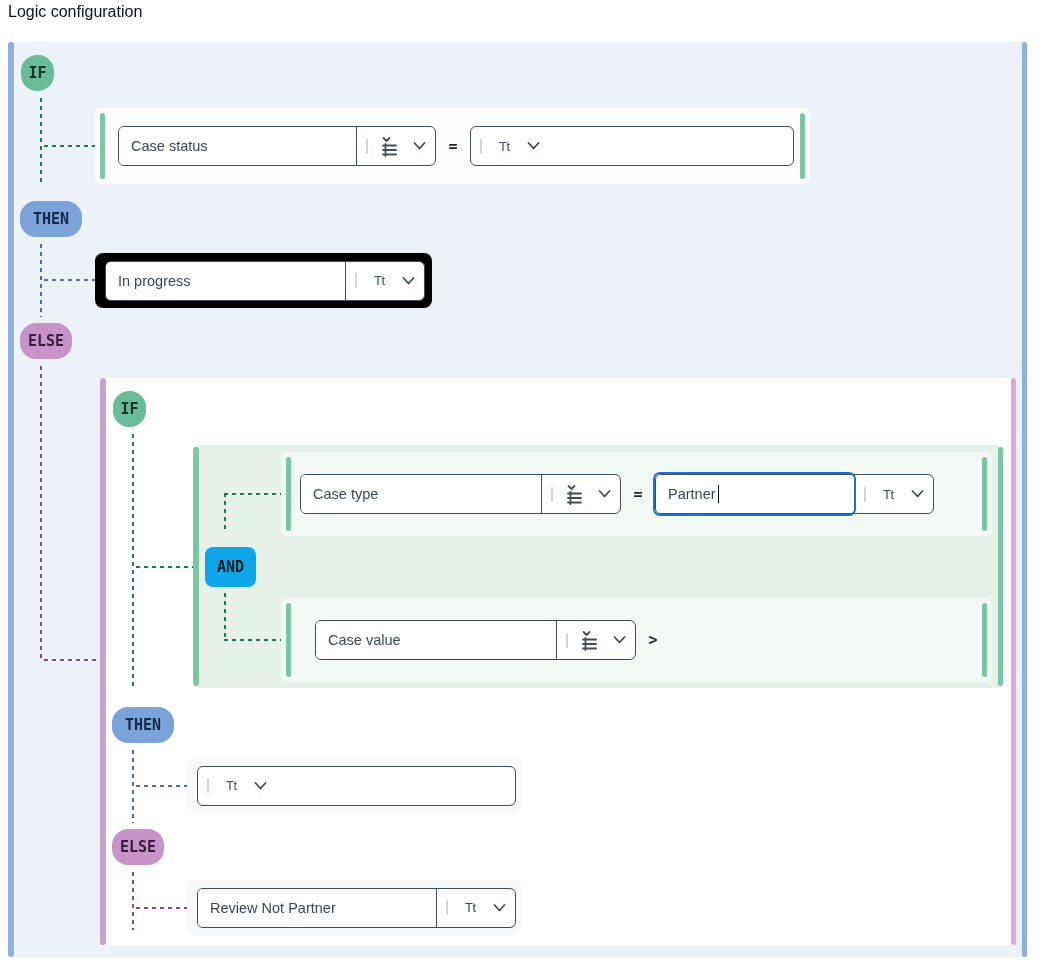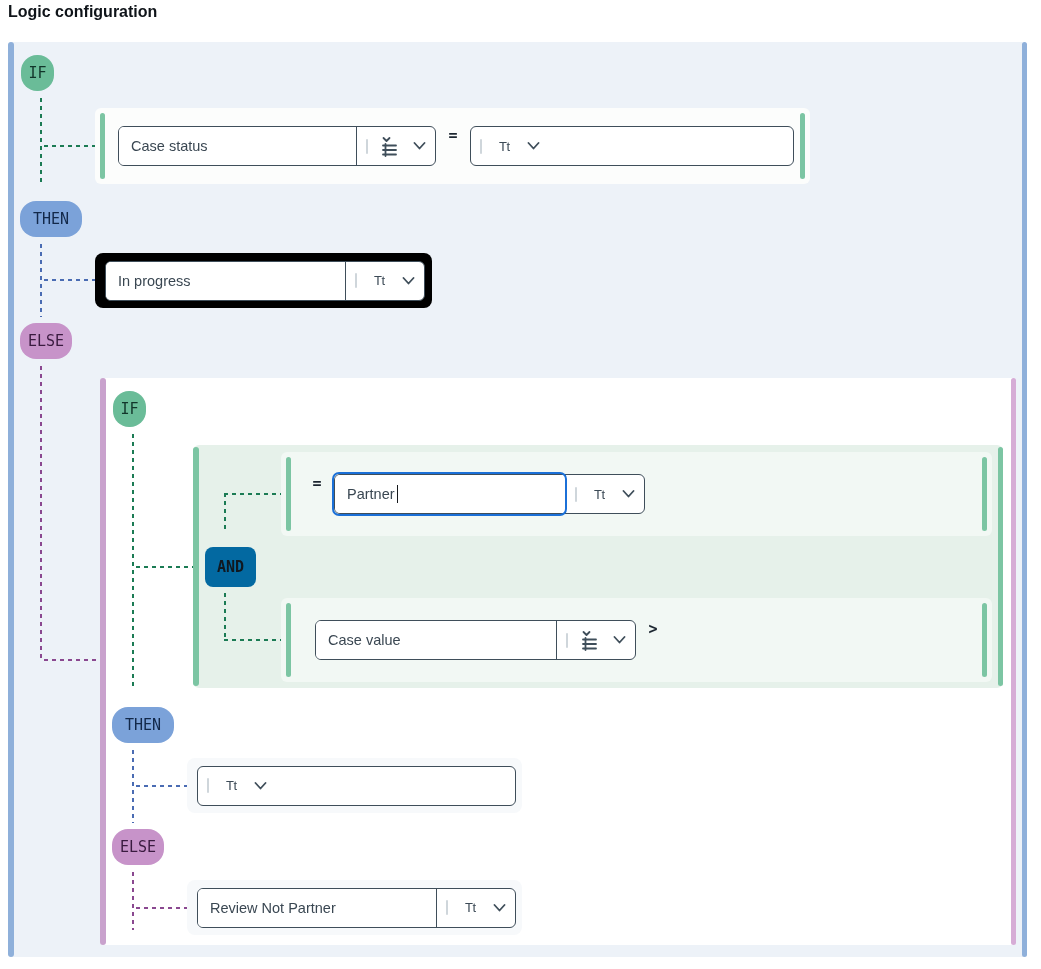--- a/index.html
+++ b/index.html
@@ -1,58 +1,58 @@
 <!DOCTYPE html>
 <html><head>
 <meta charset="utf-8">
 <style>
   * { box-sizing: border-box; margin: 0; padding: 0; }
   html,body { width:1041px; height:969px; background:#ffffff; overflow:hidden;
               font-family:"Liberation Sans", sans-serif; }
   .page { position:relative; width:1041px; height:969px; }
 
-  .title { position:absolute; left:8px; top:3px; font-size:16px; font-weight:bold; color:#0f1419; }
+  .title { position:absolute; left:8px; top:3px; font-size:16px; font-weight:normal; color:#0f1419; }
 
   .panel { position:absolute; left:8px; top:42px; width:1019px; height:915px;
            background:#edf2f8; border-radius:4px; }
   .vbar { position:absolute; top:0; bottom:0; width:5.5px; border-radius:3px; background:#8fb0da; }
   .vbar.left { left:0; } .vbar.right { right:0; }
 
   .nested { position:absolute; left:92px; top:336px; width:916px; height:567px;
             background:#ffffff; border-radius:4px; }
   .nbar { position:absolute; top:0; bottom:0; width:5.5px; border-radius:3px; }
   .nbar.left { left:0; background:#c9a2cd; }
   .nbar.right { right:0; background:#d6acd6; }
 
   .badge { position:absolute; display:flex; align-items:center; justify-content:center;
-           border-radius:16px; font-family:"DejaVu Sans Mono", monospace; font-weight:normal;
+           border-radius:16px; font-family:"DejaVu Sans Mono", monospace; font-weight:bold;
            font-size:15px; }
   .badge.if   { background:#6abc98; color:#12352a; width:33px; height:36px; }
   .badge.then { background:#7ba2d9; color:#13294a; width:62px; height:36px; }
   .badge.else { background:#c793c9; color:#3a1b40; width:52px; height:36px; }
 
-  .and-label { position:absolute; width:51px; height:40px; background:#0369a1; border-radius:8px;
+  .and-label { position:absolute; width:51px; height:40px; background:#0ea5e9; border-radius:8px;
                display:flex; align-items:center; justify-content:center;
                font-family:"DejaVu Sans Mono", monospace; font-weight:bold; font-size:15px; color:#101820; }
 
   .dv { position:absolute; width:2px; background:repeating-linear-gradient(180deg, var(--c) 0 4px, transparent 4px 8px); }
   .dh { position:absolute; height:2px; background:repeating-linear-gradient(90deg, var(--c) 0 4px, transparent 4px 8px); }
   .g { --c:#1b7b54; } .b { --c:#4a6cb3; } .p { --c:#8a4890; }
 
   .cond-row { position:absolute; border-radius:6px; display:flex; align-items:center; }
   .cond-row.white { background:#fcfdfc; }
   .cond-row.lightgreen { background:#f2f8f4; }
   .minibar { position:absolute; top:5px; bottom:5px; width:5px; border-radius:3px; background:#7cc5a3; }
   .minibar.l { left:5px; } .minibar.r { right:5px; }
 
   .and-group { position:absolute; background:#e6f1ea; border-radius:6px; }
   .tallbar { position:absolute; top:2px; bottom:2px; width:5.5px; border-radius:3px; background:#7cc5a3; }
   .tallbar.l { left:0; } .tallbar.r { right:0; }
 
-  .row-content { display:flex; }
+  .row-content { display:flex; align-items:center; }
   .op { width:14px; margin:0 10px; text-align:center; font-family:"DejaVu Sans Mono", monospace;
         font-weight:bold; font-size:15px; color:#1c2630; }
 
   .input-group { display:flex; height:40px; background:#ffffff; border:1.6px solid #3f4e5a;
                  border-radius:6px; flex:none; }
   .ig-text { position:relative; flex:1; display:flex; align-items:center; padding:0 12px;
              font-size:14.5px; color:#3a4752; border-right:1.6px solid #3f4e5a;
              border-radius:5px 0 0 5px; background:#fff; cursor:text; white-space:nowrap; }
   .ig-text.focused::after { content:""; position:absolute; inset:-3px -2px -3px -3px;
              border:2.5px solid #1b70d8; border-radius:7px; pointer-events:none; }
@@ -162,59 +162,77 @@
 
         <div class="dh g" style="left:31px;top:48px;width:57px"></div>
         <div class="dv g" style="left:31px;top:48px;height:40px"></div>
         <div class="and-label" style="left:12px;top:102px">AND</div>
         <div class="dv g" style="left:31px;top:148px;height:46px"></div>
         <div class="dh g" style="left:31px;top:194px;width:57px"></div>
 
         <div class="cond-row lightgreen" style="left:88px;top:7px;width:711px;height:84px">
           <div class="minibar l"></div>
           <div class="row-content" style="margin-left:19px">
-            <div class="op">=</div>
-            <div class="input-group" style="width:311px">
-              <div class="ig-text focused">
-                <span>Partner</span>
-                <span class="caret"></span>
-              </div>
-              <div class="ig-dd">
-                <span class="lightdiv"></span>
-                <span class="tt">Tt</span>
-                <svg class="stroke" width="13" height="8" viewBox="0 0 13 8" stroke-width="1.8">
-                  <polyline points="1.5,1 6.5,6.5 11.5,1"></polyline>
-                </svg>
-              </div>
-            </div>
-          </div>
-          <div class="minibar r"></div>
-        </div>
-
-        <div class="cond-row lightgreen" style="left:88px;top:153px;width:711px;height:84px">
-          <div class="minibar l"></div>
-          <div class="row-content" style="margin-left:34px">
             <div class="input-group" style="width:321px">
               <div class="ig-text">
-                <span>Case value</span>
+                <span>Case type</span>
               </div>
               <div class="ig-dd">
                 <span class="lightdiv"></span>
                 <svg class="stroke" width="18" height="21" viewBox="0 0 18 21" stroke-width="1.8">
                   <polyline points="2.5,2 5.5,5 8.5,2"></polyline>
                     <line x1="4.5" y1="8" x2="4.5" y2="20"></line>
                   <line x1="2" y1="9.5" x2="15" y2="9.5"></line>
                     <line x1="2" y1="14" x2="15" y2="14"></line>
                     <line x1="2" y1="18.5" x2="15" y2="18.5"></line>
                 </svg>
                 <svg class="stroke" width="13" height="8" viewBox="0 0 13 8" stroke-width="1.8">
                   <polyline points="1.5,1 6.5,6.5 11.5,1"></polyline>
                 </svg>
               </div>
             </div>
+            <div class="op">=</div>
+            <div class="input-group" style="width:279px">
+              <div class="ig-text focused">
+                <span>Partner</span>
+                <span class="caret"></span>
+              </div>
+              <div class="ig-dd">
+                <span class="lightdiv"></span>
+                <span class="tt">Tt</span>
+                <svg class="stroke" width="13" height="8" viewBox="0 0 13 8" stroke-width="1.8">
+                  <polyline points="1.5,1 6.5,6.5 11.5,1"></polyline>
+                </svg>
+              </div>
+            </div>
+          </div>
+          <div class="minibar r"></div>
+        </div>
+
+        <div class="cond-row lightgreen" style="left:88px;top:153px;width:711px;height:84px">
+          <div class="minibar l"></div>
+          <div class="row-content" style="margin-left:34px">
+            <div class="input-group" style="width:321px">
+              <div class="ig-text">
+                <span>Case value</span>
+              </div>
+              <div class="ig-dd">
+                <span class="lightdiv"></span>
+                <svg class="stroke" width="18" height="21" viewBox="0 0 18 21" stroke-width="1.8">
+                  <polyline points="2.5,2 5.5,5 8.5,2"></polyline>
+                    <line x1="4.5" y1="8" x2="4.5" y2="20"></line>
+                  <line x1="2" y1="9.5" x2="15" y2="9.5"></line>
+                    <line x1="2" y1="14" x2="15" y2="14"></line>
+                    <line x1="2" y1="18.5" x2="15" y2="18.5"></line>
+                </svg>
+                <svg class="stroke" width="13" height="8" viewBox="0 0 13 8" stroke-width="1.8">
+                  <polyline points="1.5,1 6.5,6.5 11.5,1"></polyline>
+                </svg>
+              </div>
+            </div>
             <div class="op">&gt;</div>
           </div>
           <div class="minibar r"></div>
         </div>
       </div>
 
       <div class="badge then" style="left:12px;top:329px">THEN</div>
       <div class="dv b" style="left:32px;top:372px;height:73px"></div>
       <div class="dh b" style="left:36px;top:407px;width:51px"></div>
       <div class="val-wrap inner1" style="left:87px;top:380px;width:335px;height:55px">

